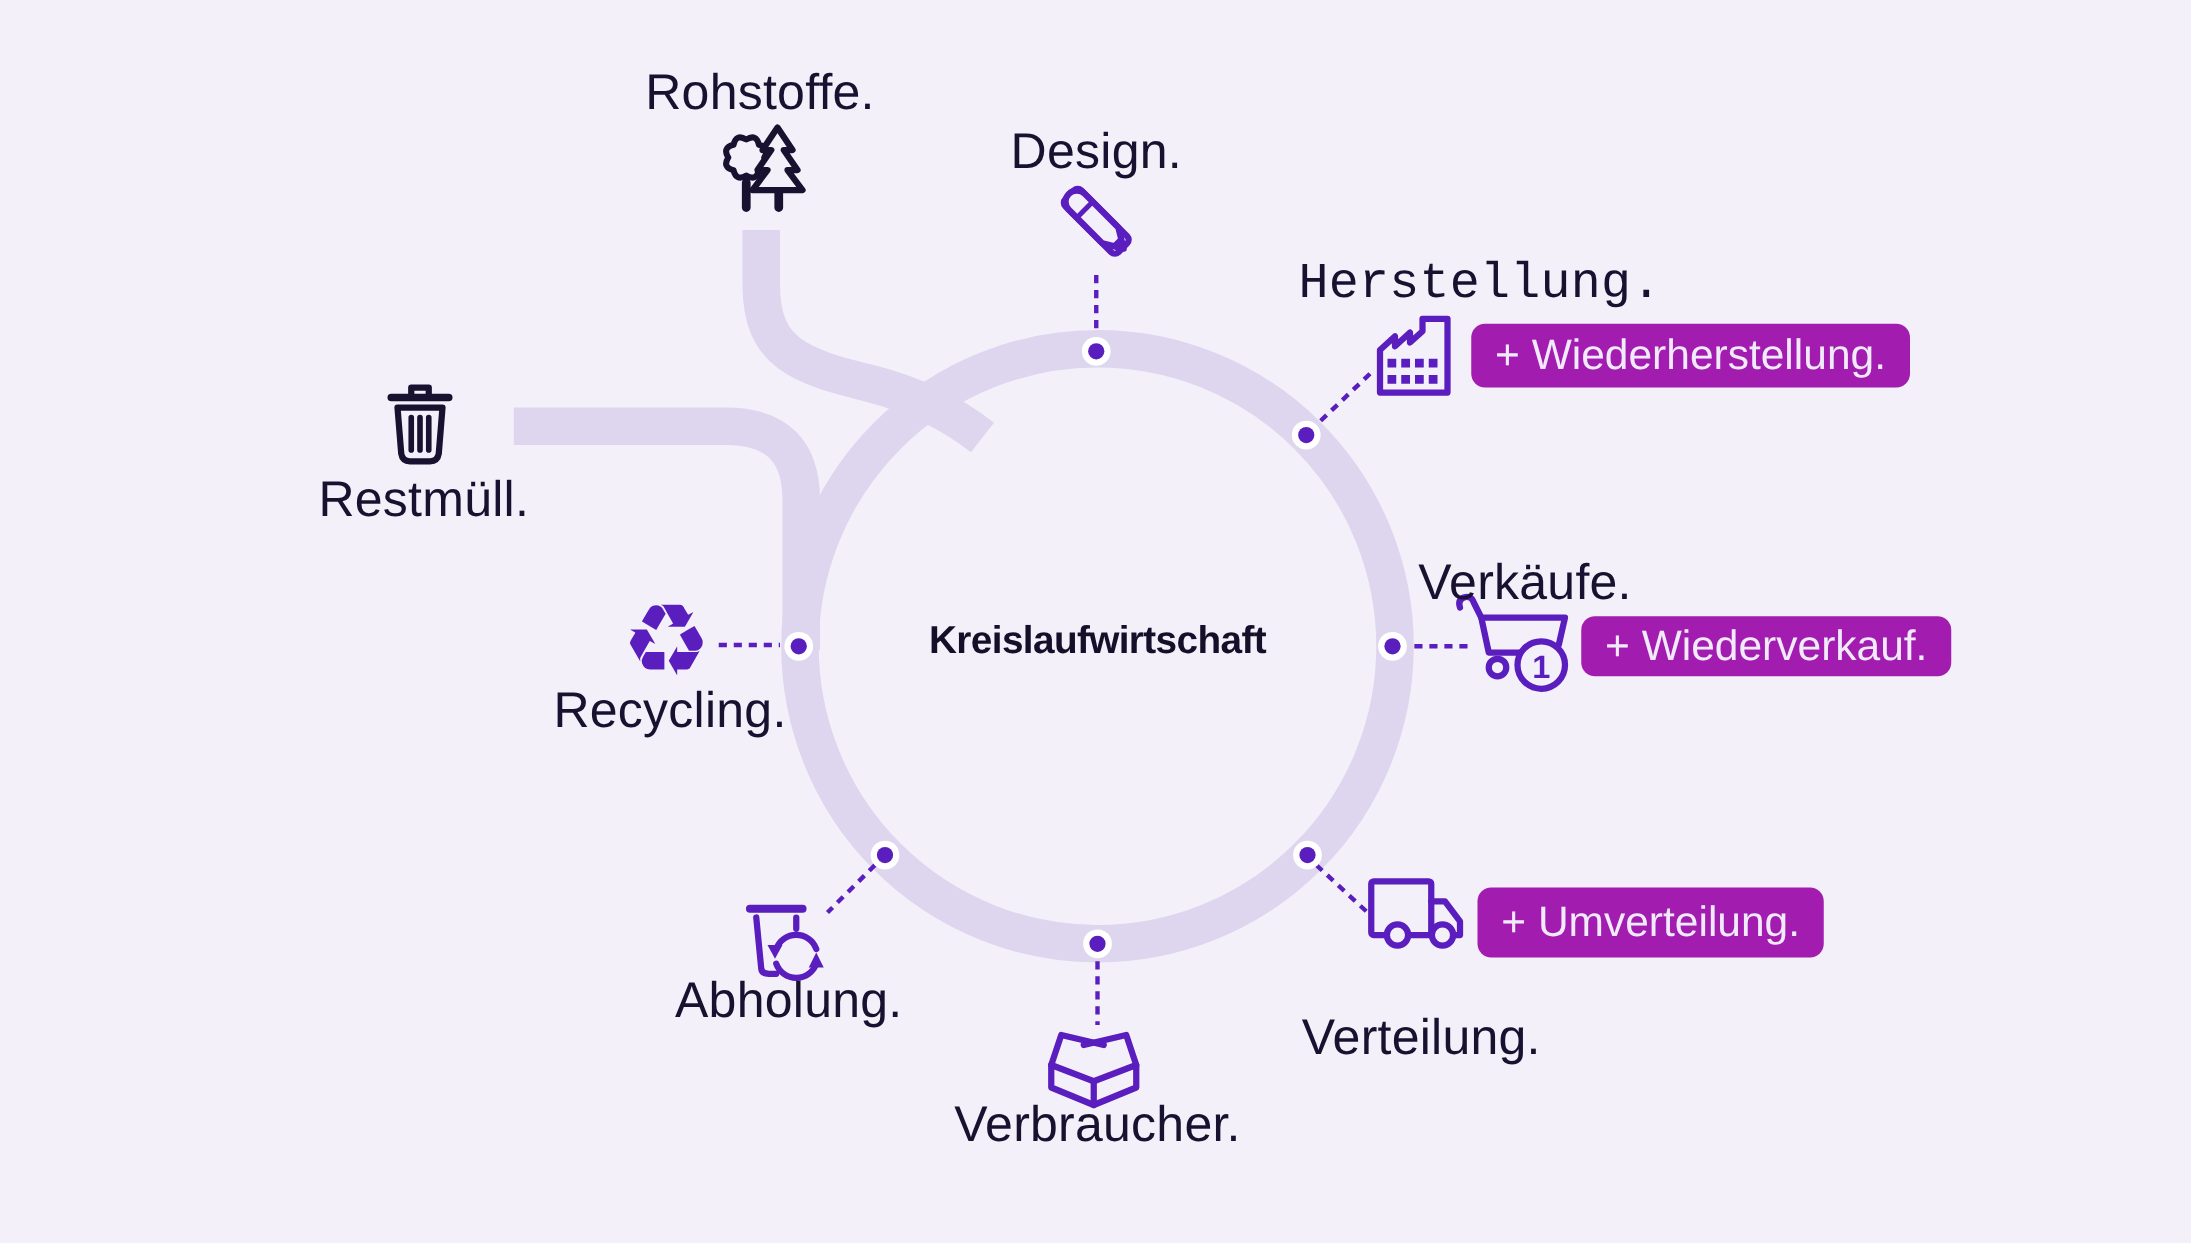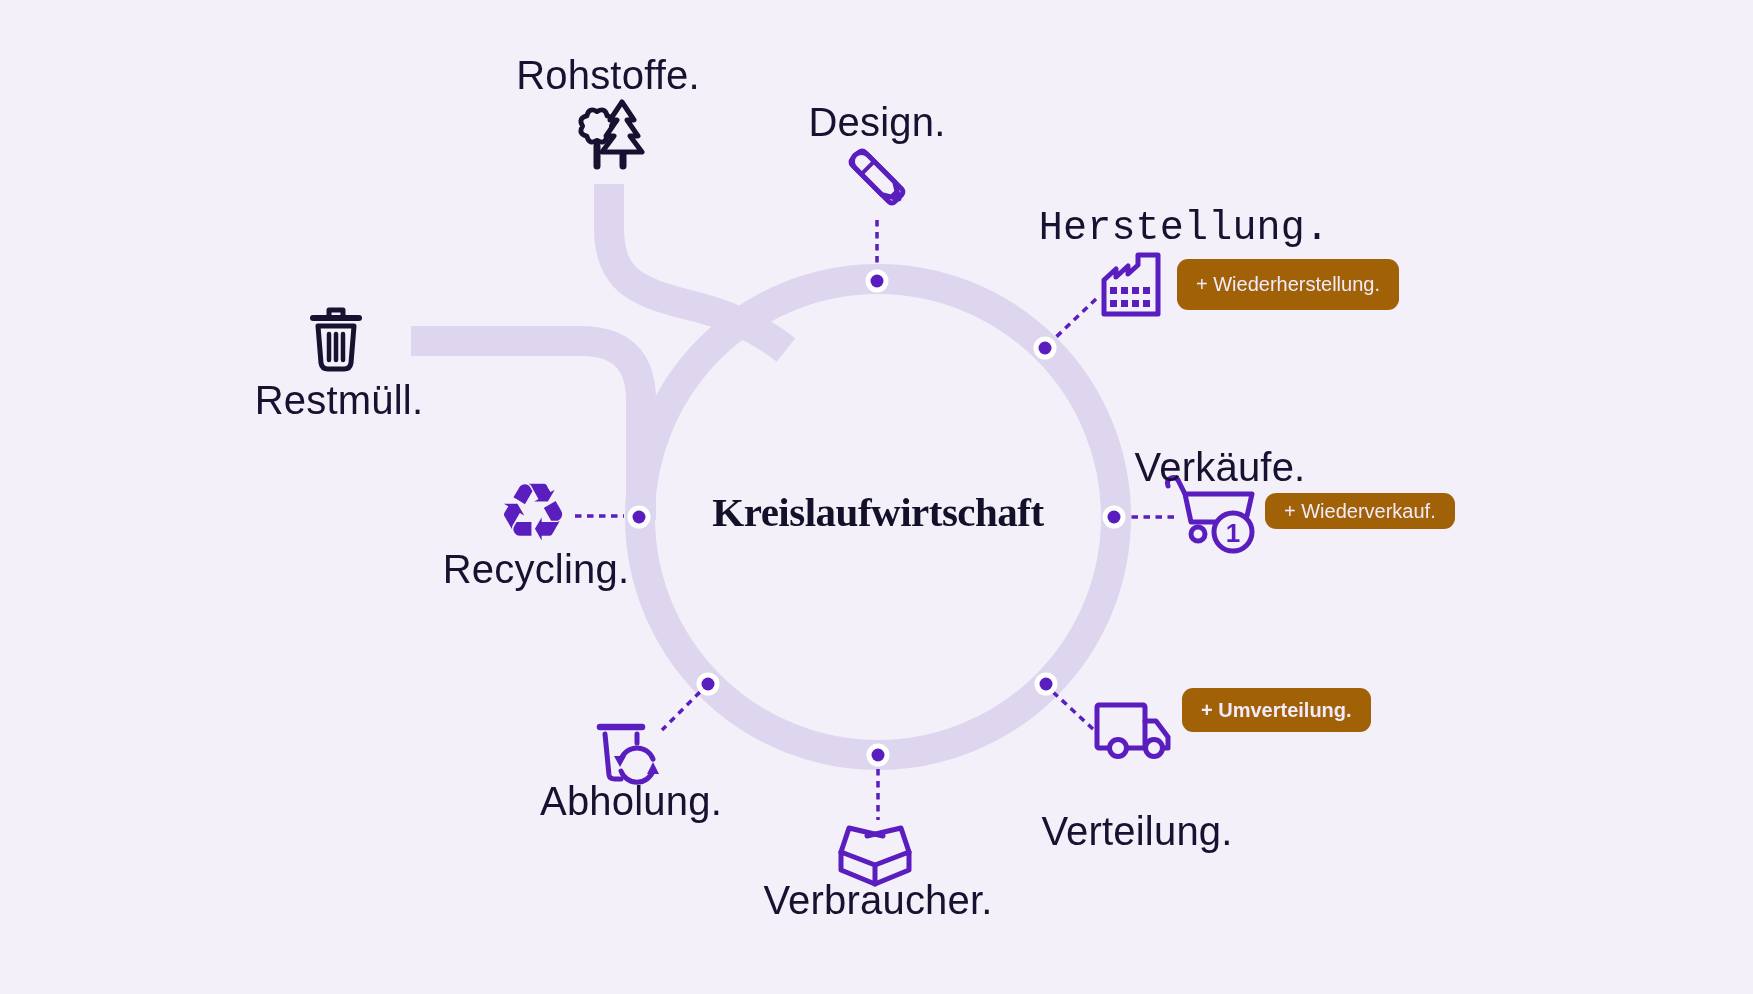--- a/index.html
+++ b/index.html
@@ -1,28 +1,28 @@
 <!DOCTYPE html>
 <html><head>
 <meta charset="utf-8">
 <style>
   html,body{margin:0;padding:0;background:#f3f0fa;}
   .stage{position:relative;width:1753px;height:994px;background:#f3f0fa;overflow:hidden;
          font-family:"Liberation Sans",sans-serif;}
   .layer{position:absolute;left:0;top:0;}
   .lbl{position:absolute;transform:translate(-50%,-50%);font-size:40px;color:#181230;
        white-space:nowrap;letter-spacing:0.2px;}
-  .title{position:absolute;transform:translate(-50%,-50%);font-size:41px;font-weight:700;
-         color:#141029;letter-spacing:-0.5px;white-space:nowrap;font-family:Liberation Serif, serif;}
+  .title{position:absolute;transform:translate(-50%,-50%);font-size:31px;font-weight:700;
+         color:#141029;letter-spacing:-0.5px;white-space:nowrap;}
   .tag{position:absolute;display:flex;align-items:center;justify-content:center;
-       background:#a16207;color:#f1eafc;border-radius:11px;font-size:20px;
+       background:#a21caf;color:#f1eafc;border-radius:11px;font-size:34px;
        padding:0 19px;white-space:nowrap;cursor:pointer;box-sizing:border-box;}
   .tag-herstellung{left:1177px;top:259px;height:51px;}
-  .tag-verkauf{left:1265px;top:493px;height:36px;}
-  .tag-umverteilung{left:1182px;top:688px;height:44px;font-weight:bold;}
+  .tag-verkauf{left:1265px;top:493px;height:48px;}
+  .tag-umverteilung{left:1182px;top:710px;height:56px;}
 </style>
 </head>
 <body>
 
 <div class="stage">
 
   <svg class="layer" width="1753" height="994" viewBox="0 0 1753 994">
 
     <g stroke="#ded6ee" fill="none">
       <path d="M 609 184 L 609 228 C 609 283 640 293 697 307 C 736 317 763 332 786 350" stroke-width="30" stroke-linecap="butt"></path>

